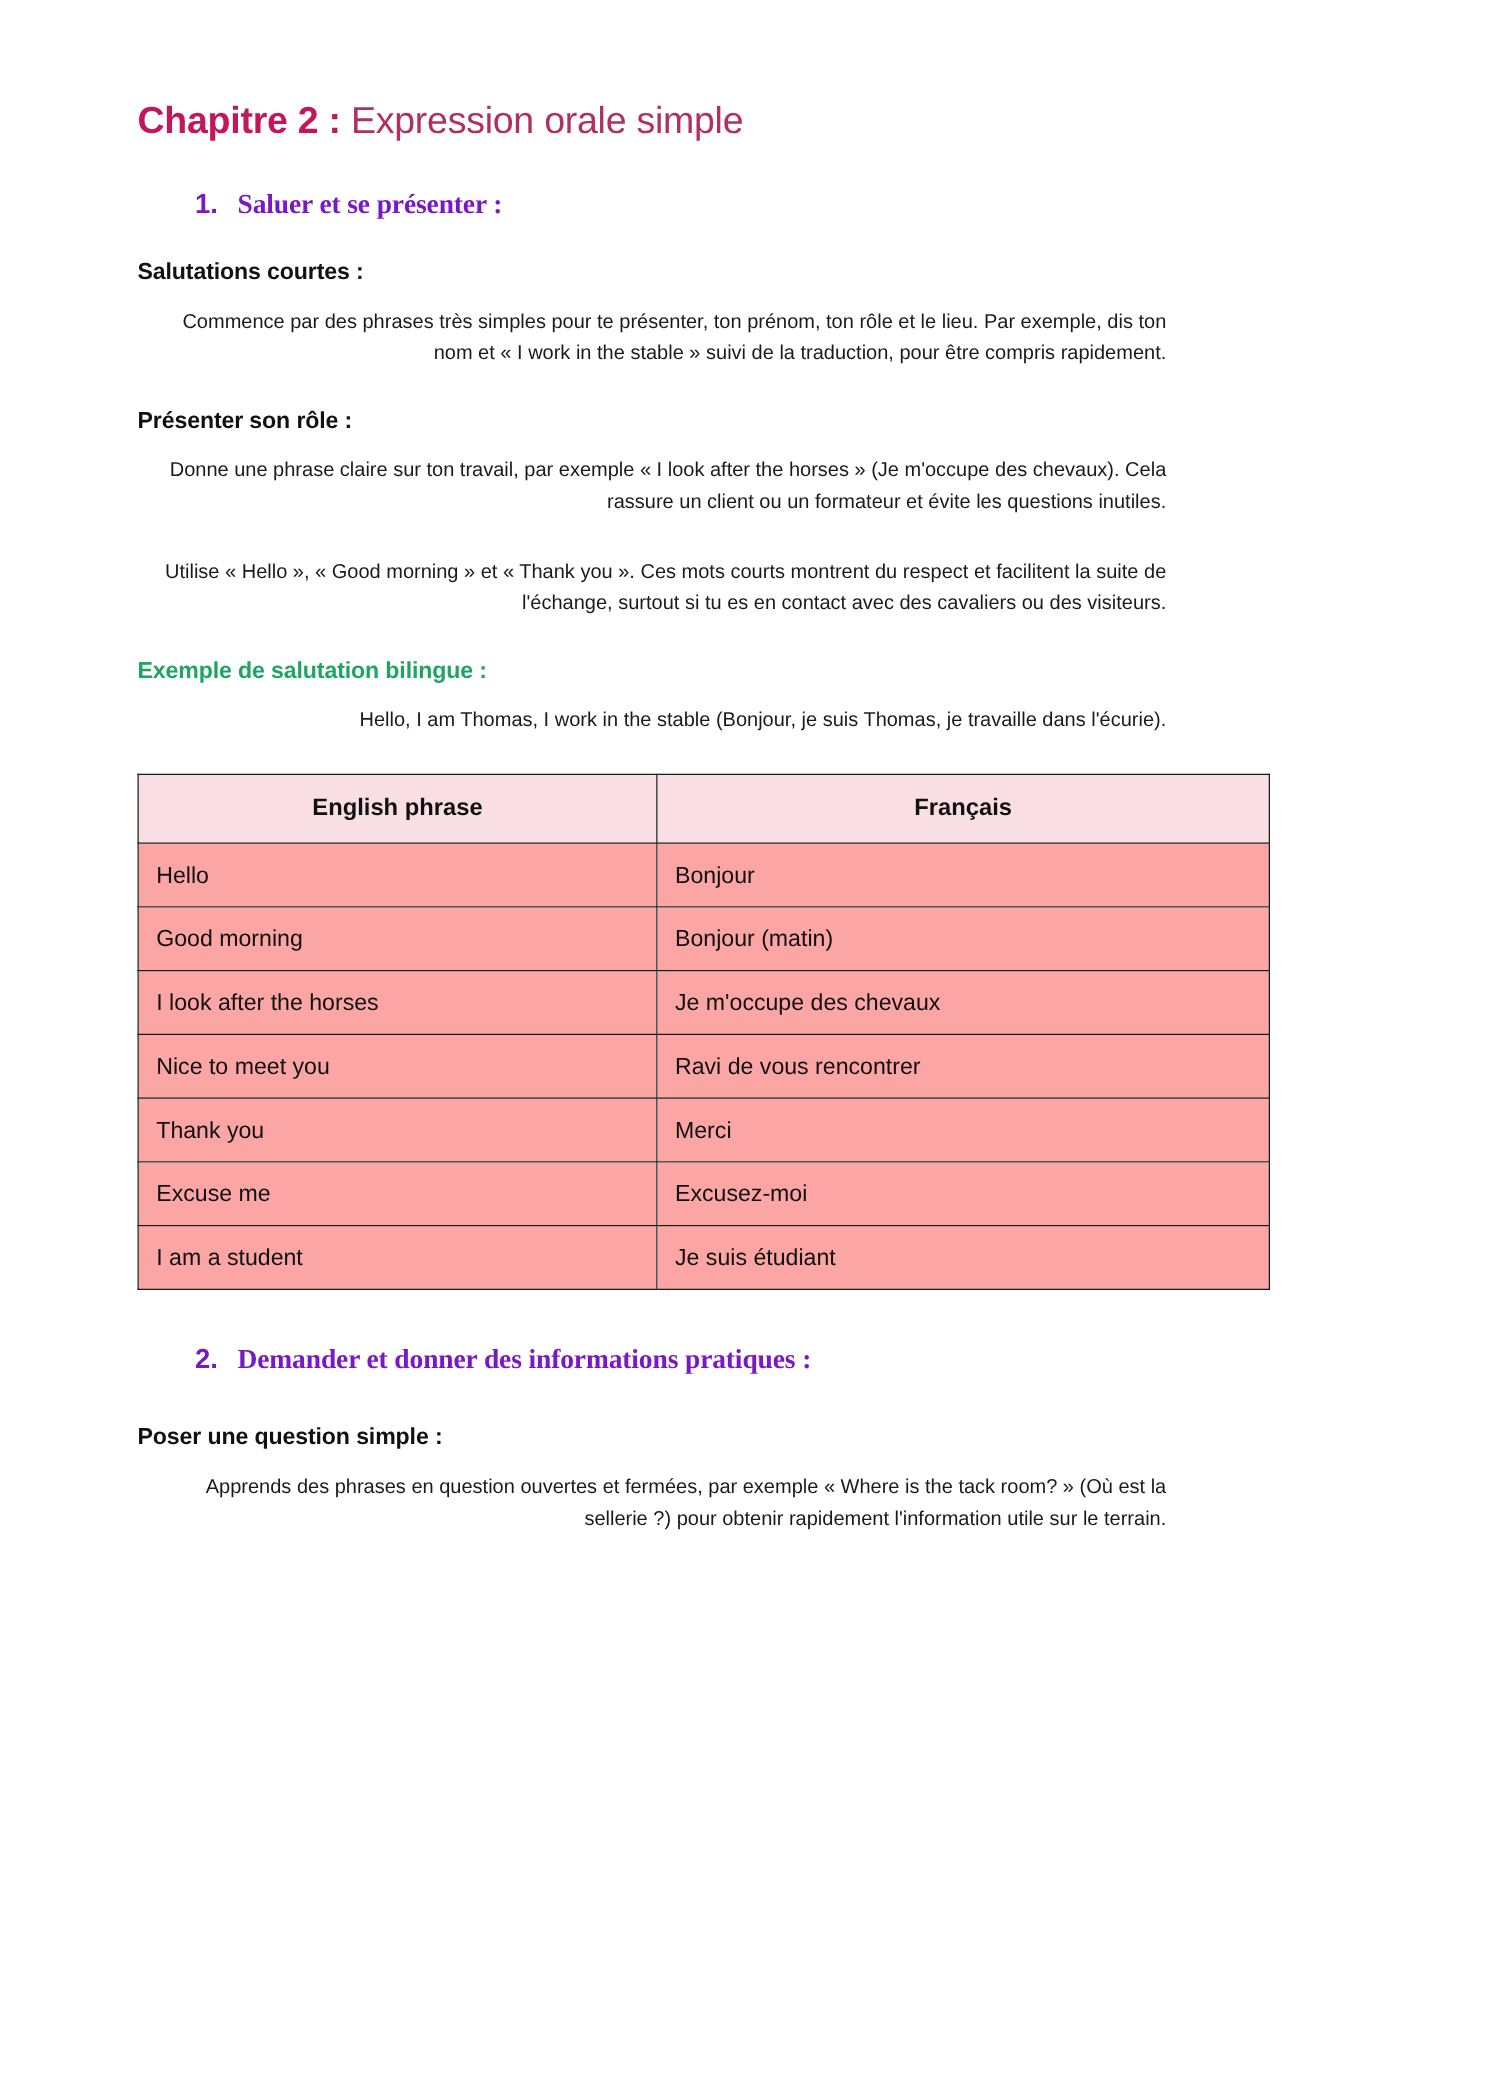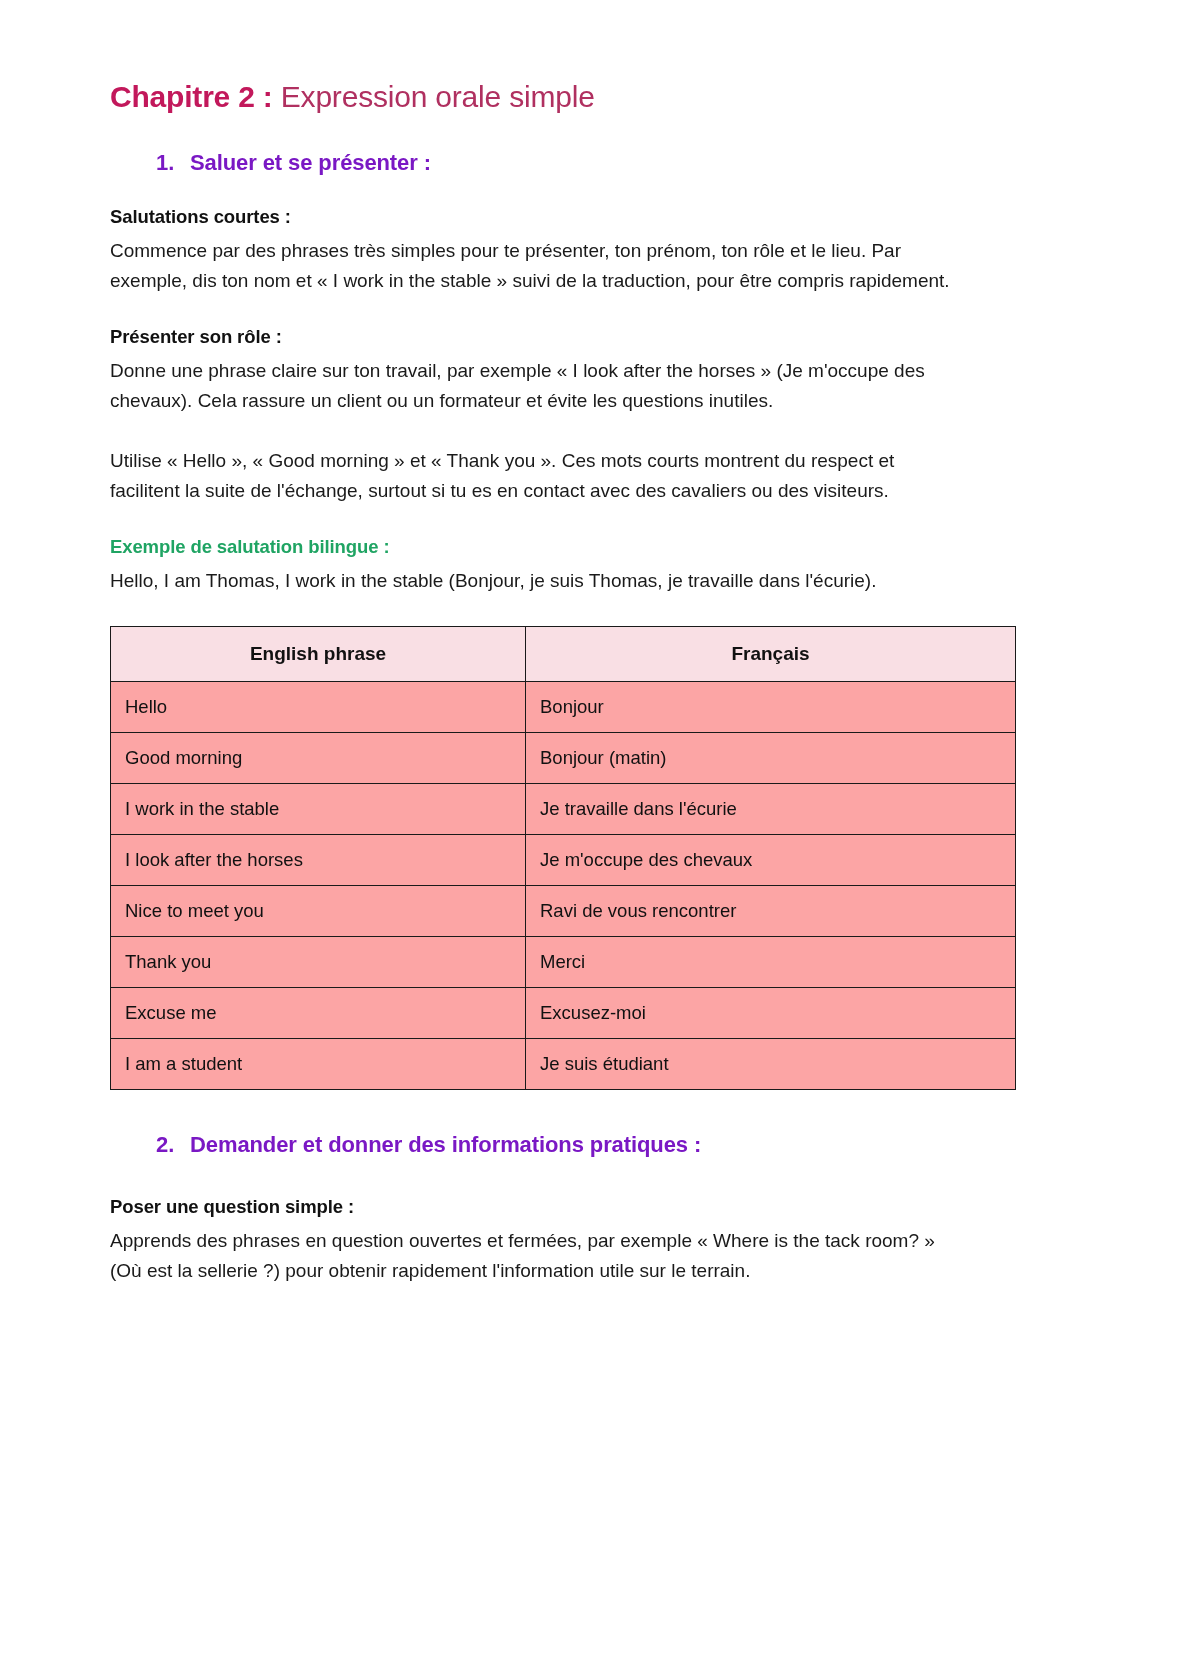--- a/index.html
+++ b/index.html
@@ -52,20 +52,21 @@
     font-size: 22px;
     color: #7a18c4;
     min-width: 34px;
     flex: 0 0 auto;
   }
   .section-heading .sec-text {
     font-weight: 700;
     font-size: 22px;
     color: #7a18c4;
     letter-spacing: -0.1px;
+    font-family: Liberation Serif, serif;
   }
   .section-heading.second {
     margin-top: 42px;
     margin-bottom: 38px;
     padding-left: 46px;
   }
 
   
   .block {
     margin: 0 0 30px 0;
@@ -74,25 +75,26 @@
     font-weight: 700;
     font-size: 18.5px;
     color: #111111;
     margin: 0 0 8px 0;
     letter-spacing: -0.1px;
   }
   .block-title.green {
     color: #1fa463;
   }
   .block-body {
-    font-size: 19px;
+    font-size: 16px;
     line-height: 1.58;
     color: #1a1a1a;
-    margin: 0;
+    margin: 17px;
     max-width: 920px;
+    text-align: right;
   }
 
   
   .phrase-table {
     border-collapse: collapse;
     width: 905px;
     margin: 22px 0 0 0;
     table-layout: fixed;
   }
   .phrase-table th,
@@ -169,24 +171,20 @@
     <tbody>
       <tr>
         <td>Hello</td>
         <td>Bonjour</td>
       </tr>
       <tr>
         <td>Good morning</td>
         <td>Bonjour (matin)</td>
       </tr>
       <tr>
-        <td>I work in the stable</td>
-        <td>Je travaille dans l'écurie</td>
-      </tr>
-      <tr>
         <td>I look after the horses</td>
         <td>Je m'occupe des chevaux</td>
       </tr>
       <tr>
         <td>Nice to meet you</td>
         <td>Ravi de vous rencontrer</td>
       </tr>
       <tr>
         <td>Thank you</td>
         <td>Merci</td>

